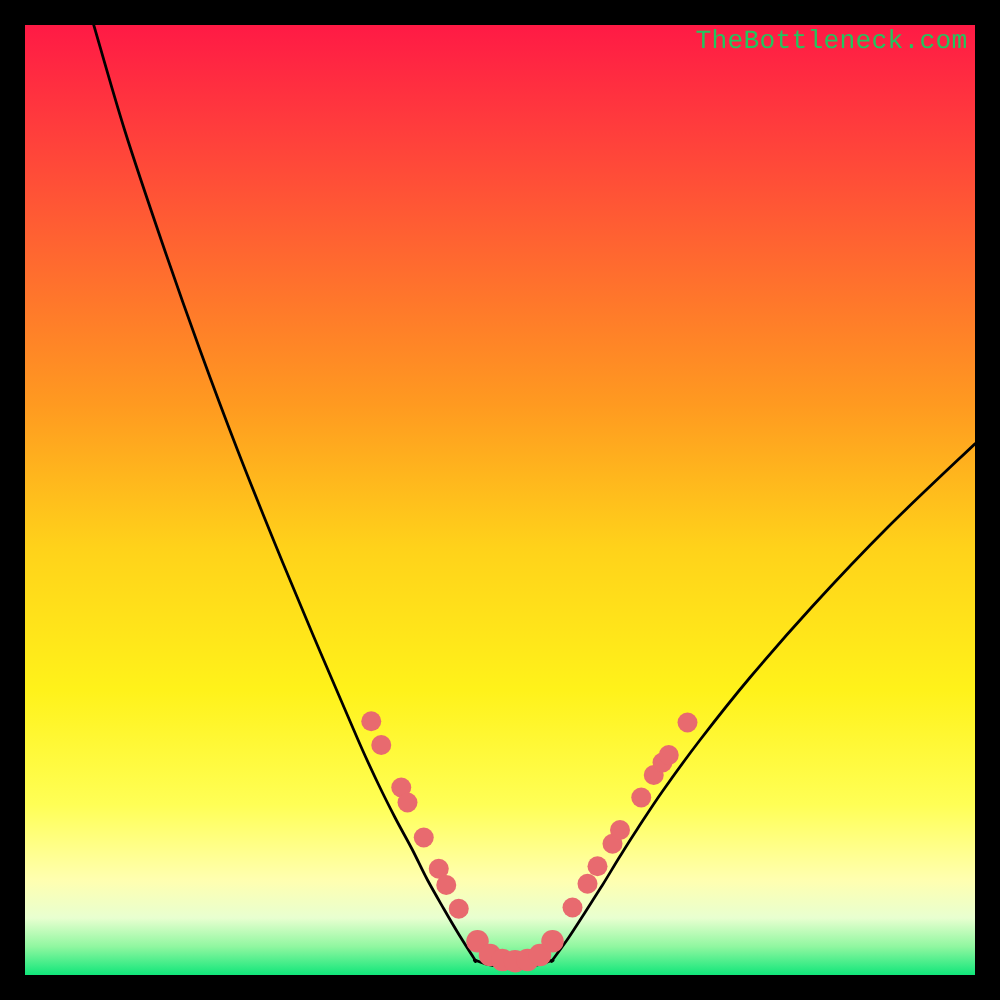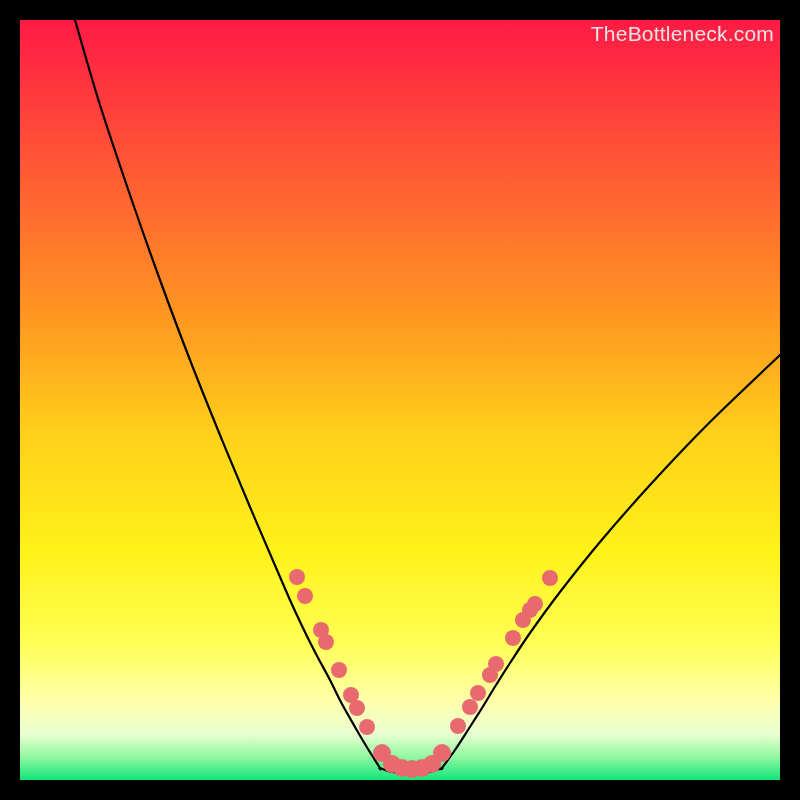--- a/index.html
+++ b/index.html
@@ -22,24 +22,24 @@
     position: absolute;
     left: 0;
     top: 0;
     width: 760px;
     height: 760px;
   }
   .watermark {
     position: absolute;
     top: 2px;
     right: 6px;
-    font-family: Liberation Sans, sans-serif;
+    font-family: Liberation Mono, monospace;
     font-size: 21px;
     font-weight: 500;
-    color: #e5e5e5;
+    color: #22c55e;
     letter-spacing: 0.2px;
   }
   svg { display: block; }
 </style>
 </head>
 <body>
 
 <div class="frame">
   <svg class="plot-area" width="760" height="760" viewBox="0 0 760 760">
     <defs>

